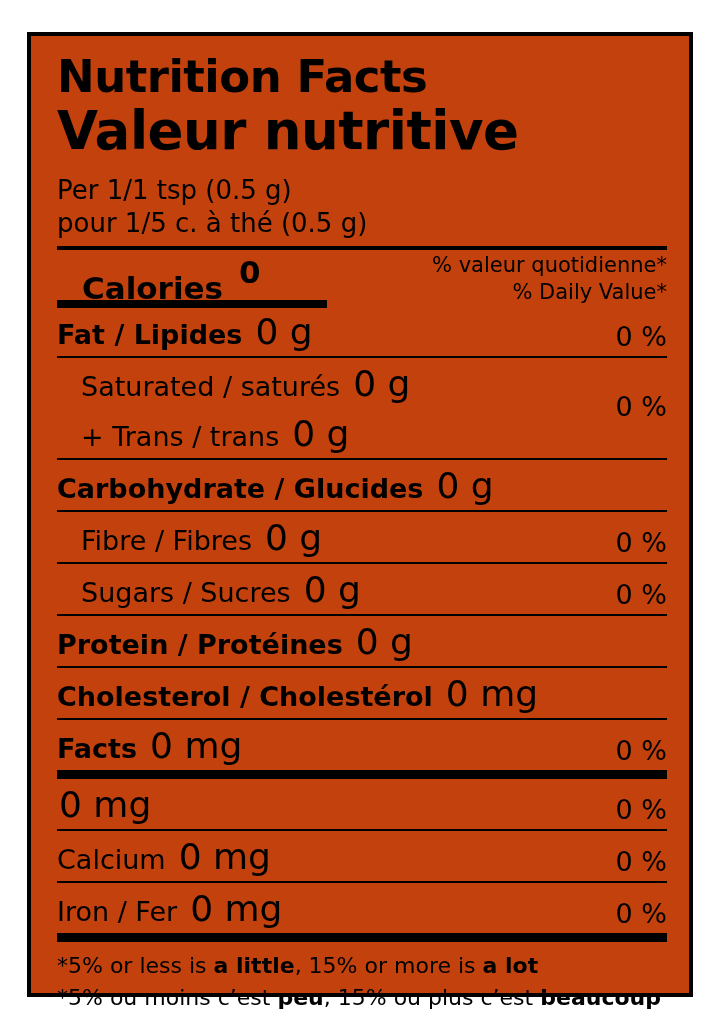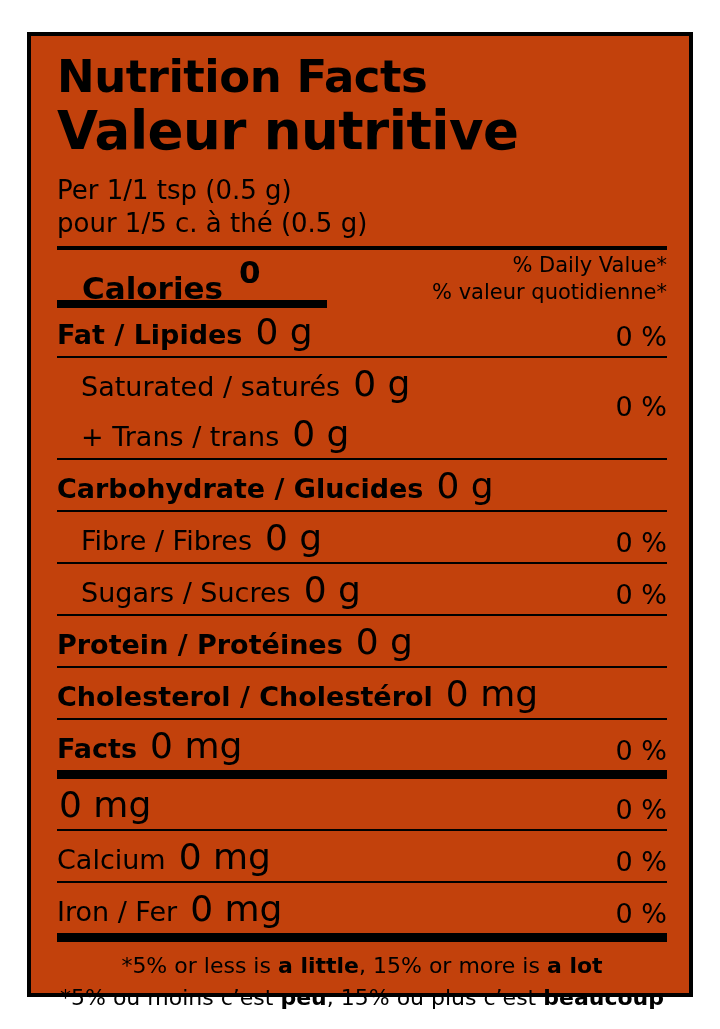--- a/index.html
+++ b/index.html
@@ -139,21 +139,20 @@
     right: 0;
     top: 33px;
     font-size: 27px;
   }
 
   
   .foot {
     font-size: 22px;
     line-height: 1.42;
     margin-top: 8px;
-    text-align: center;
   }
   .foot b { font-weight: bold; }
   .spacer6 { height: 6px; }
 </style>
 </head>
 <body>
 
 <div class="panel">
   <div class="inner">
 
@@ -165,22 +164,22 @@
       <div>pour 1/5 c. à thé (0.5 g)</div>
     </div>
 
     <div class="spacer6"></div>
     <div class="rule-title"></div>
 
     <div class="cal-row">
       <div class="cal-label">Calories</div>
       <div class="cal-value">0</div>
       <div class="dv-block">
+        <div>% valeur quotidienne*</div>
         <div>% Daily Value*</div>
-        <div>% valeur quotidienne*</div>
       </div>
       <div class="cal-underline"></div>
     </div>
 
     <div class="row">
       <span class="name">Fat / Lipides</span>
       <span class="amt">0 g</span>
       <span class="pct">0 %</span>
     </div>
     <div class="rule-thin"></div>

